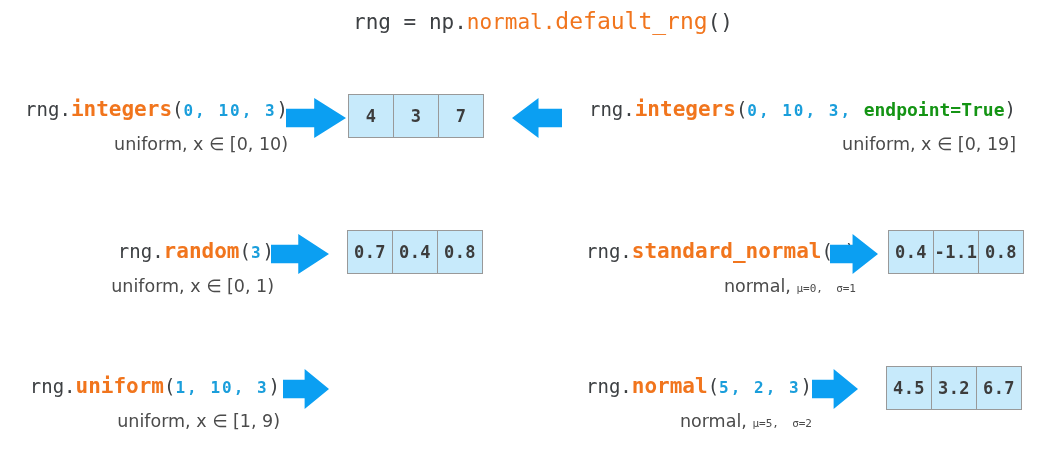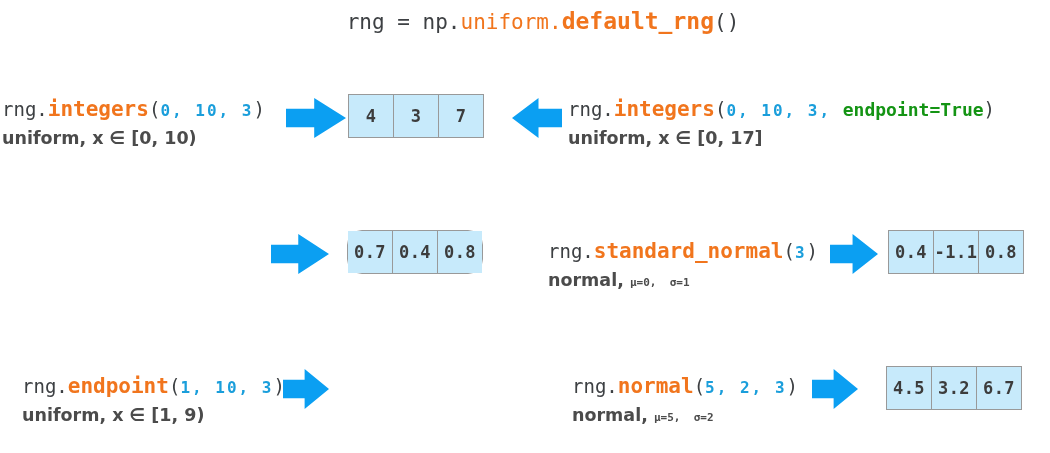--- a/index.html
+++ b/index.html
@@ -3,97 +3,101 @@
 <meta charset="utf-8">
 <style>
   html,body{margin:0;padding:0;background:#ffffff;}
   .canvas{position:relative;width:1050px;height:453px;background:#ffffff;
           font-family:"DejaVu Sans Mono",monospace;overflow:hidden;}
 
   
   .title{position:absolute;top:8px;left:18px;width:100%;text-align:center;
          font-size:21px;color:var(--code-dark);white-space:nowrap;}
   .t-mod{color:var(--func-orange);}
-  .t-fn{color:var(--func-orange);font-weight:bold;font-size:23px;}
+  .t-fn{color:var(--func-orange);font-weight:normal;font-size:23px;}
 
   
-  .block{position:absolute;text-align:left;}
+  .block{position:absolute;text-align:right;}
   .codeline{font-size:19px;line-height:26px;color:var(--code-dark);white-space:nowrap;}
   .c-pre,.c-par{color:var(--code-dark);}
   .c-fn{color:var(--func-orange);font-weight:bold;font-size:21px;}
   .c-arg{color:var(--arg-blue);font-weight:bold;font-size:16px;letter-spacing:2px;}
   .c-kw{color:var(--kwarg-green);font-weight:bold;font-size:18px;margin-top:28px;}
-  .caption{margin-top:4px;font-family:"DejaVu Sans",sans-serif;font-size:17.5px;
-           color:var(--caption-gray);white-space:nowrap;font-weight:bold;}
+  .caption{margin-top:10px;font-family:"DejaVu Sans",sans-serif;font-size:17.5px;
+           color:var(--caption-gray);white-space:nowrap;}
   .cap-mono{font-family:"DejaVu Sans Mono",monospace;font-size:11px;white-space:pre;}
 
   
   .arrow{position:absolute;background:var(--arrow-blue);
          clip-path:polygon(0 27%,47% 27%,47% 0,100% 50%,47% 100%,47% 73%,0 73%);}
   .arrow.left{transform:scaleX(-1);}
 
   
   .nbox{position:absolute;display:flex;border:1px solid var(--box-border);background:#fff;}
   .cell{width:44px;height:42px;background:var(--box-fill);
         border-left:1px solid var(--box-border);
         display:flex;align-items:center;justify-content:center;
         font-size:17px;font-weight:bold;letter-spacing:0.5px;color:var(--cell-text);}
   .cell:first-child{border-left:none;}
 </style>
 </head>
 <body>
 
 <div class="canvas">
 
-  <div class="title"><span class="t-pre">rng = np.</span><span class="t-mod">uniform.</span><span class="t-fn">default_rng</span><span class="t-pre">()</span></div>
+  <div class="title"><span class="t-pre">rng = np.</span><span class="t-mod">normal.</span><span class="t-fn">default_rng</span><span class="t-pre">()</span></div>
 
   <div class="block" style="left:2px;top:96px;width:286px;">
     <div class="codeline"><span class="c-pre">rng.</span><span class="c-fn">integers</span><span class="c-par">(</span><span class="c-arg">0, 10, 3</span><span class="c-par">)</span></div>
     <div class="caption"><span>uniform, x ∈ [0, 10)</span></div>
   </div>
 
   <div class="arrow" style="left:286px;top:98px;width:60px;height:40px;"></div>
 
   <div class="nbox" style="left:348px;top:94px;">
     <div class="cell">4</div>
     <div class="cell">3</div>
     <div class="cell">7</div>
   </div>
 
   <div class="arrow left" style="left:512px;top:98px;width:50px;height:40px;"></div>
 
   <div class="block" style="left:568px;top:96px;width:448px;">
     <div class="codeline"><span class="c-pre">rng.</span><span class="c-fn">integers</span><span class="c-par">(</span><span class="c-arg">0, 10, 3, </span><span class="c-kw">endpoint=True</span><span class="c-par">)</span></div>
-    <div class="caption"><span>uniform, x ∈ [0, 17]</span></div>
+    <div class="caption"><span>uniform, x ∈ [0, 19]</span></div>
   </div>
 
+  <div class="block" style="left:22px;top:238px;width:252px;">
+    <div class="codeline"><span class="c-pre">rng.</span><span class="c-fn">random</span><span class="c-par">(</span><span class="c-arg">3</span><span class="c-par">)</span></div>
+    <div class="caption"><span>uniform, x ∈ [0, 1)</span></div>
+  </div>
 
   <div class="arrow" style="left:271px;top:234px;width:58px;height:40px;"></div>
 
-  <div class="nbox" style="left:347px;top:230px;border-radius:15px;">
+  <div class="nbox" style="left:347px;top:230px;">
     <div class="cell">0.7</div>
     <div class="cell">0.4</div>
     <div class="cell">0.8</div>
   </div>
 
   <div class="block" style="left:548px;top:238px;width:308px;">
     <div class="codeline"><span class="c-pre">rng.</span><span class="c-fn">standard_normal</span><span class="c-par">(</span><span class="c-arg">3</span><span class="c-par">)</span></div>
     <div class="caption"><span>normal, </span><span class="cap-mono">μ=0,  σ=1</span></div>
   </div>
 
   <div class="arrow" style="left:830px;top:234px;width:48px;height:40px;"></div>
 
   <div class="nbox" style="left:888px;top:230px;">
     <div class="cell">0.4</div>
     <div class="cell">-1.1</div>
     <div class="cell">0.8</div>
   </div>
 
   <div class="block" style="left:22px;top:373px;width:258px;">
-    <div class="codeline"><span class="c-pre">rng.</span><span class="c-fn">endpoint</span><span class="c-par">(</span><span class="c-arg">1, 10, 3</span><span class="c-par">)</span></div>
+    <div class="codeline"><span class="c-pre">rng.</span><span class="c-fn">uniform</span><span class="c-par">(</span><span class="c-arg">1, 10, 3</span><span class="c-par">)</span></div>
     <div class="caption"><span>uniform, x ∈ [1, 9)</span></div>
   </div>
 
   <div class="arrow" style="left:283px;top:369px;width:46px;height:40px;"></div>
 
 
   <div class="block" style="left:572px;top:373px;width:240px;">
     <div class="codeline"><span class="c-pre">rng.</span><span class="c-fn">normal</span><span class="c-par">(</span><span class="c-arg">5, 2, 3</span><span class="c-par">)</span></div>
     <div class="caption"><span>normal, </span><span class="cap-mono">μ=5,  σ=2</span></div>
   </div>

